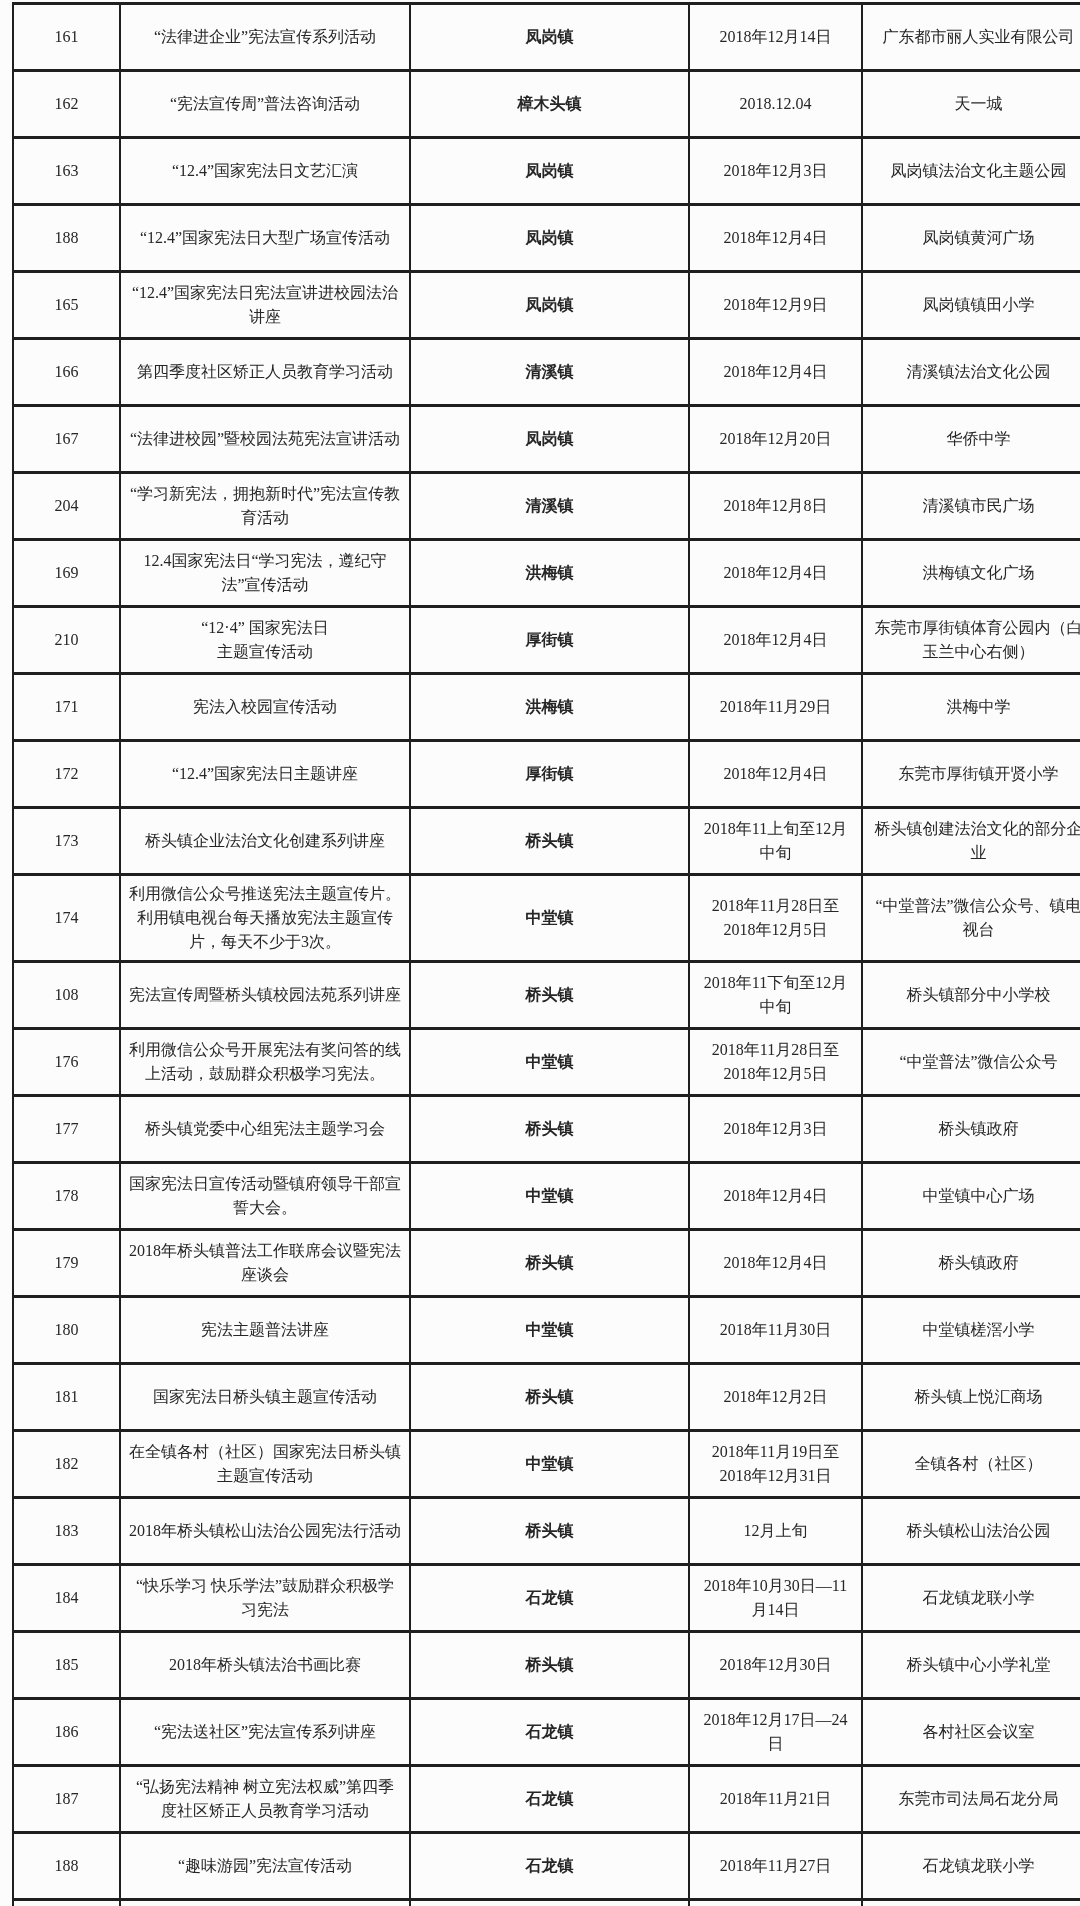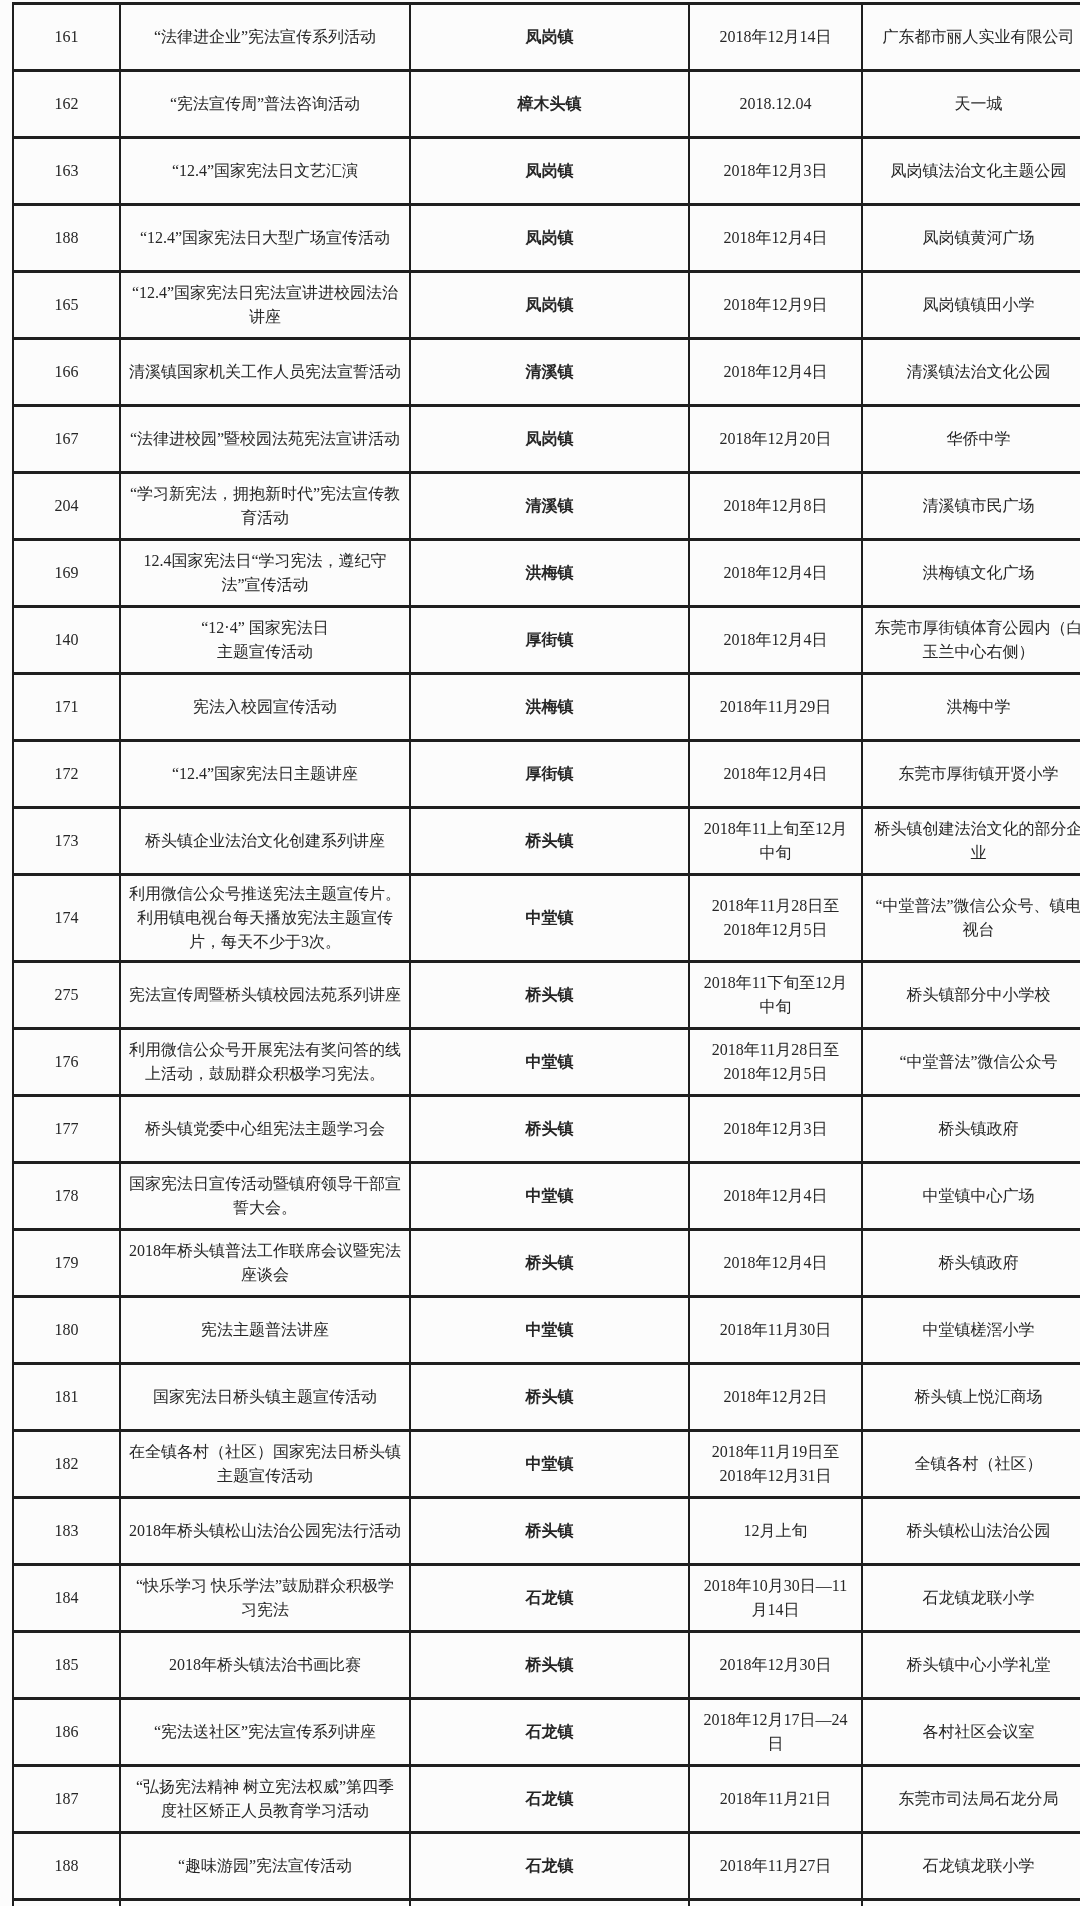--- a/index.html
+++ b/index.html
@@ -80,21 +80,21 @@
   </tr>
         <tr>
     <td class="c-no">165</td>
     <td class="c-act">“12.4”国家宪法日宪法宣讲进校园法治讲座</td>
     <td class="c-town">凤岗镇</td>
     <td class="c-date">2018年12月9日</td>
     <td class="c-loc">凤岗镇镇田小学</td>
   </tr>
         <tr>
     <td class="c-no">166</td>
-    <td class="c-act">清溪镇国家机关工作人员宪法宣誓活动</td>
+    <td class="c-act">第四季度社区矫正人员教育学习活动</td>
     <td class="c-town">清溪镇</td>
     <td class="c-date">2018年12月4日</td>
     <td class="c-loc">清溪镇法治文化公园</td>
   </tr>
         <tr>
     <td class="c-no">167</td>
     <td class="c-act">“法律进校园”暨校园法苑宪法宣讲活动</td>
     <td class="c-town">凤岗镇</td>
     <td class="c-date">2018年12月20日</td>
     <td class="c-loc">华侨中学</td>
@@ -107,21 +107,21 @@
     <td class="c-loc">清溪镇市民广场</td>
   </tr>
         <tr>
     <td class="c-no">169</td>
     <td class="c-act">12.4国家宪法日“学习宪法，遵纪守法”宣传活动</td>
     <td class="c-town">洪梅镇</td>
     <td class="c-date">2018年12月4日</td>
     <td class="c-loc">洪梅镇文化广场</td>
   </tr>
         <tr>
-    <td class="c-no">140</td>
+    <td class="c-no">210</td>
     <td class="c-act">“12·4” 国家宪法日
 主题宣传活动</td>
     <td class="c-town">厚街镇</td>
     <td class="c-date">2018年12月4日</td>
     <td class="c-loc">东莞市厚街镇体育公园内（白玉兰中心右侧）</td>
   </tr>
         <tr>
     <td class="c-no">171</td>
     <td class="c-act">宪法入校园宣传活动</td>
     <td class="c-town">洪梅镇</td>
@@ -143,21 +143,21 @@
     <td class="c-loc">桥头镇创建法治文化的部分企业</td>
   </tr>
         <tr>
     <td class="c-no">174</td>
     <td class="c-act">利用微信公众号推送宪法主题宣传片。利用镇电视台每天播放宪法主题宣传片，每天不少于3次。</td>
     <td class="c-town">中堂镇</td>
     <td class="c-date">2018年11月28日至2018年12月5日</td>
     <td class="c-loc">“中堂普法”微信公众号、镇电视台</td>
   </tr>
         <tr>
-    <td class="c-no">275</td>
+    <td class="c-no">108</td>
     <td class="c-act">宪法宣传周暨桥头镇校园法苑系列讲座</td>
     <td class="c-town">桥头镇</td>
     <td class="c-date">2018年11下旬至12月中旬</td>
     <td class="c-loc">桥头镇部分中小学校</td>
   </tr>
         <tr>
     <td class="c-no">176</td>
     <td class="c-act">利用微信公众号开展宪法有奖问答的线上活动，鼓励群众积极学习宪法。</td>
     <td class="c-town">中堂镇</td>
     <td class="c-date">2018年11月28日至2018年12月5日</td>

